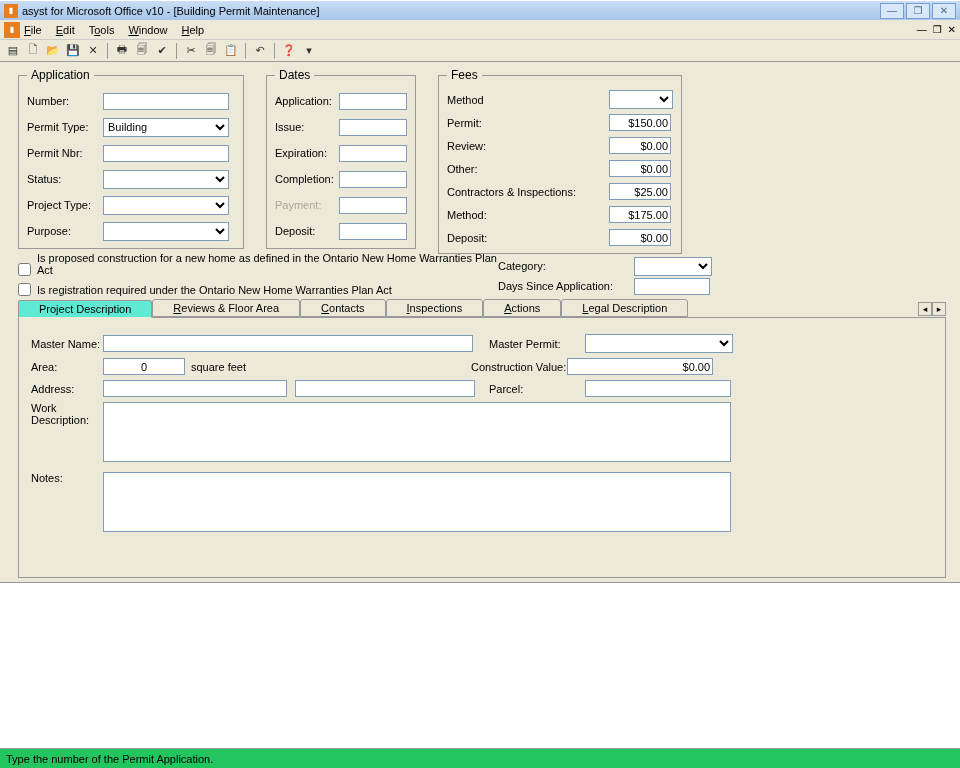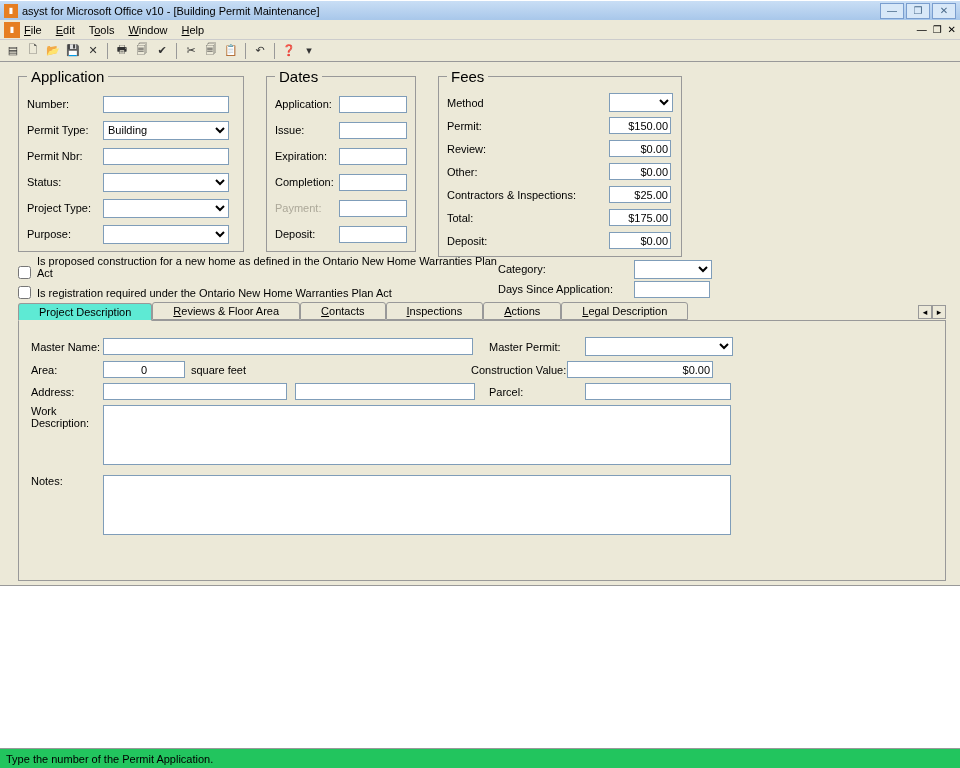--- a/index.html
+++ b/index.html
@@ -12,21 +12,21 @@
   .menu-icon { width:16px; height:16px; background:#e67e22; margin-right:4px; display:flex; align-items:center; justify-content:center; font-size:8px; color:#fff;}
   .menu-item { margin-right:14px; cursor:default;}
   .menu-item u { text-decoration: underline; }
   .menu-right { margin-left:auto; display:flex; gap:6px;}
   .menu-right span { font-size:10px; cursor:default;}
   .toolbar { height:22px; border-bottom:1px solid #999; background:#ece9d8; display:flex; align-items:center; padding:0 4px; gap:2px;}
   .tb-btn { width:18px; height:18px; display:flex; align-items:center; justify-content:center; font-size:11px; color:#333; cursor:default;}
   .tb-sep { width:1px; height:16px; background:#999; margin:0 3px;}
   .form-area { background:#ece9d8; padding:6px 14px 4px 18px; }
   fieldset { border:1px solid #999; padding:6px 8px 4px 8px; display:inline-block; vertical-align:top; background:#ece9d8; margin-right:22px; position:relative;}
-  legend { padding:0 4px; background:#ece9d8; position:relative; top:0; font-size:15px;}
+  legend { padding:0 4px; background:#ece9d8; position:relative; top:0; font-size:12px;}
   .row { display:flex; align-items:center; height:26px;}
   .lbl { width:76px; }
   input[type="text"] { height:17px; border:1px solid #7f9db9; background:#fff; padding:0 2px;}
   select { height:19px; border:1px solid #7f9db9; background:#fff;}
   .inp-num { width:126px; background:#003080; color:#fff; padding-left:2px;}
   .sel-app { width:126px; }
   .inp-sm { width:126px;}
   .inp-dt { width:68px;}
   .inp-fee { width:62px; text-align:right; padding-right:2px;margin-left:32px;}
   .check-row { display:flex; align-items:flex-end; height:20px; margin-top:0;}
@@ -168,21 +168,21 @@
         </div>
       <div class="row" style="height:23px;">
           <span class="lbl" style="width:130px">Other:</span>
           <input type="text" class="inp-fee" value="$0.00" style="">
         </div>
       <div class="row" style="height:23px;">
           <span class="lbl" style="width:130px">Contractors &amp; Inspections:</span>
           <input type="text" class="inp-fee" value="$25.00" style="">
         </div>
       <div class="row" style="height:23px;">
-          <span class="lbl" style="width:130px">Total:</span>
+          <span class="lbl" style="width:130px">Method:</span>
           <input type="text" class="inp-fee" value="$175.00" style="">
         </div>
       <div class="row" style="height:23px;">
           <span class="lbl" style="width:130px">Deposit:</span>
           <input type="text" class="inp-fee" value="$0.00" style="">
         </div>
     </fieldset>
   </div>
 
   <div style="display:flex; margin-top:2px;">

